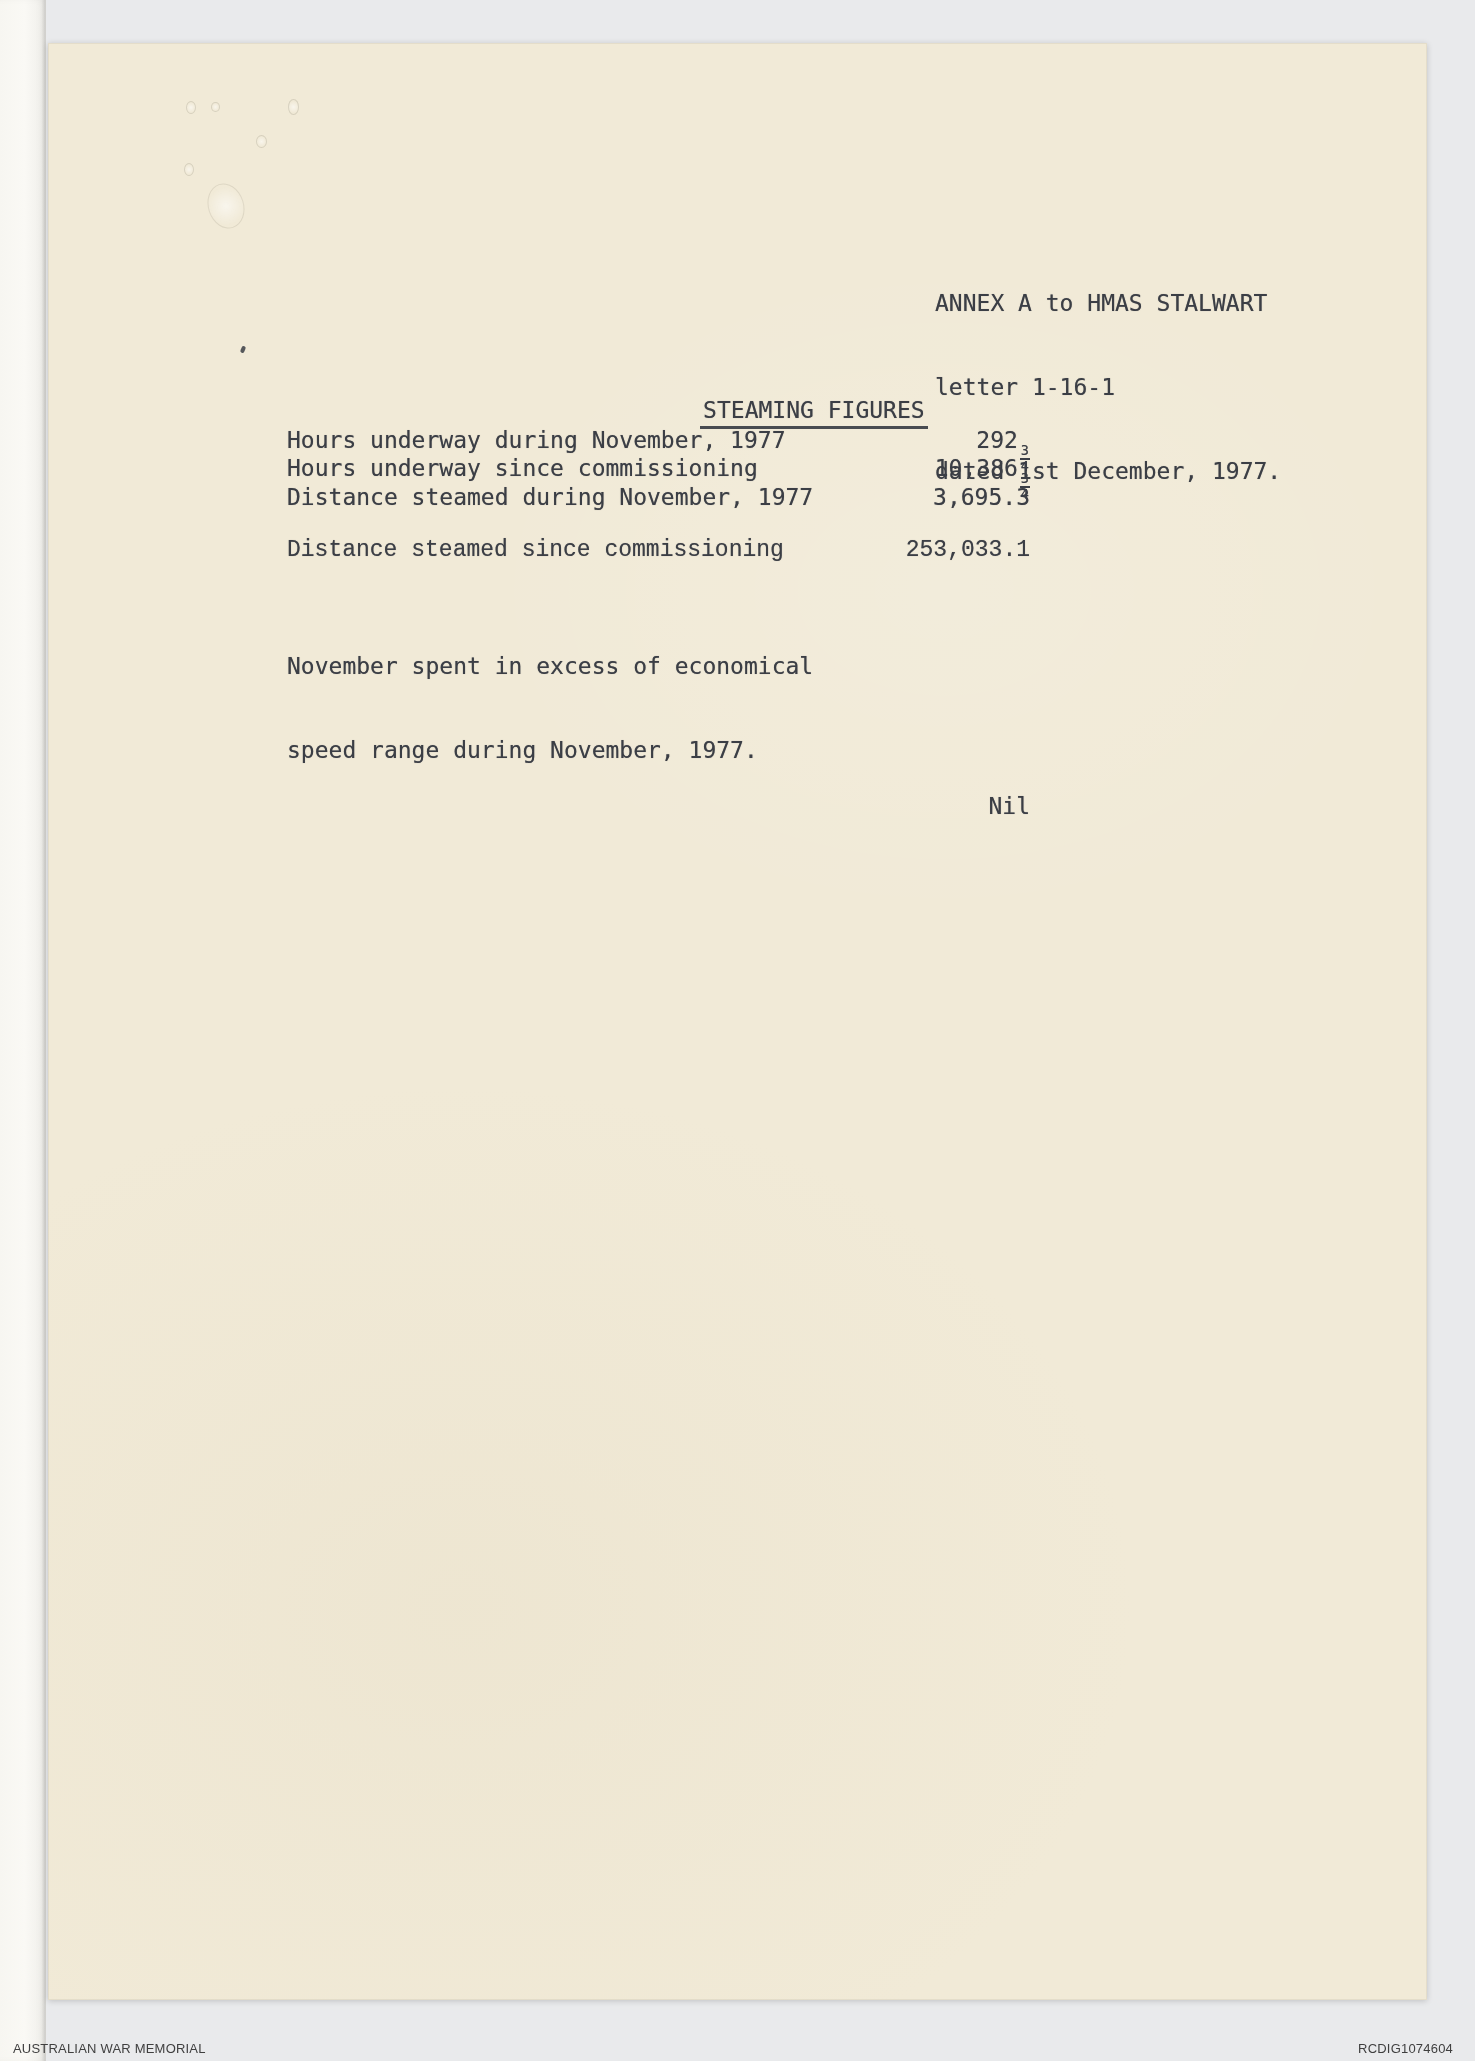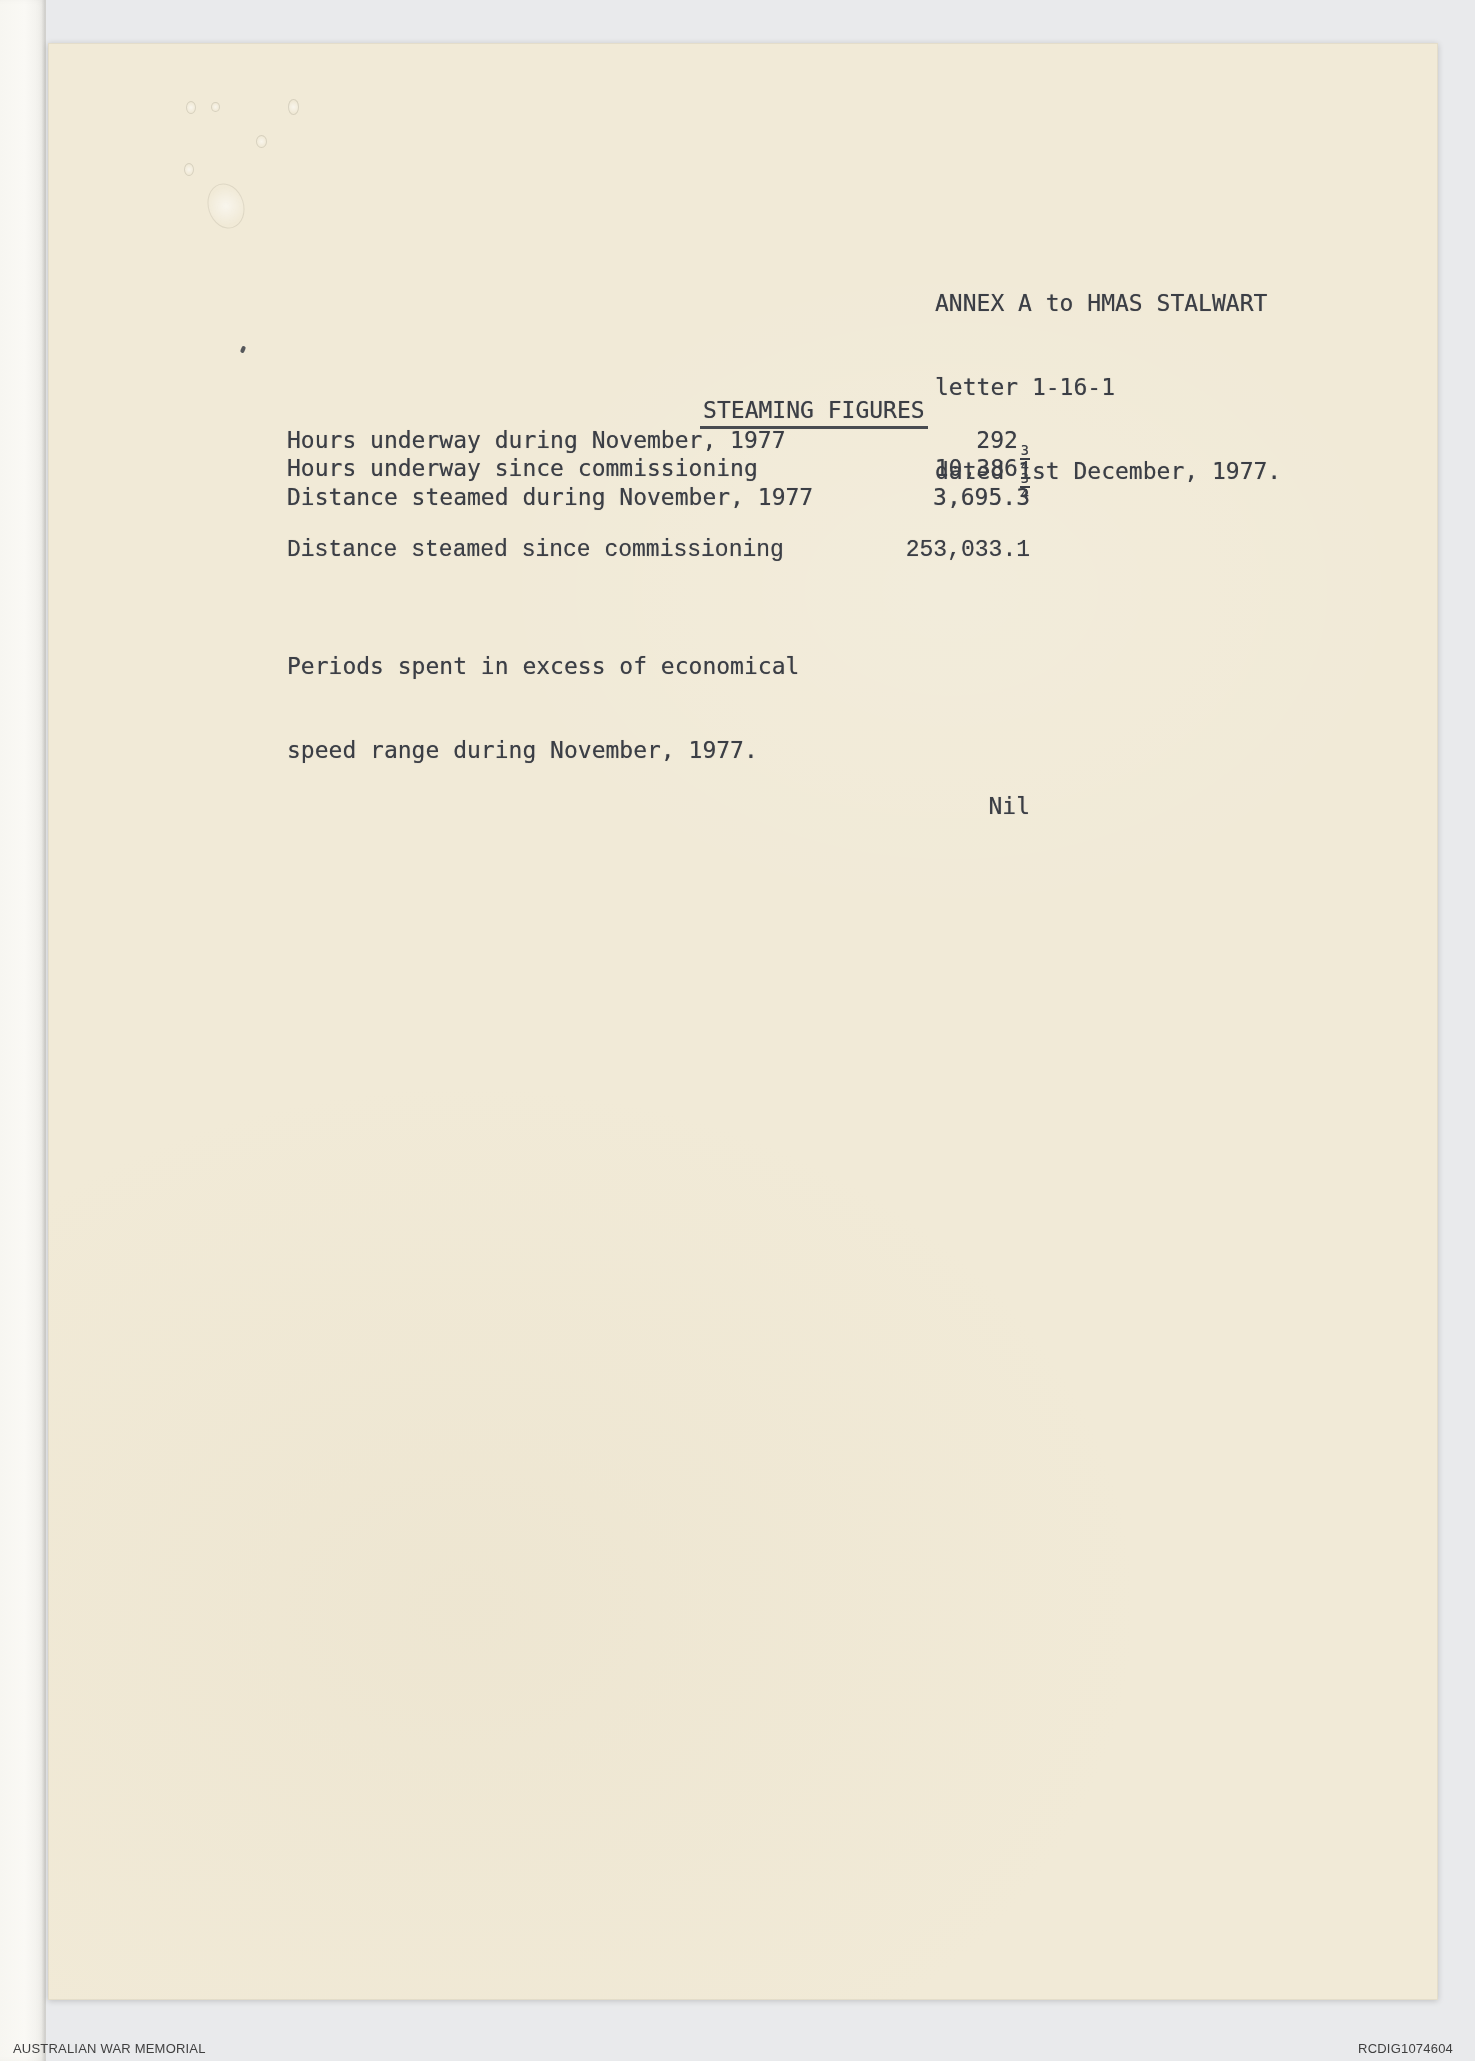--- a/index.html
+++ b/index.html
@@ -25,21 +25,20 @@
   
   .paper {
     position: absolute;
     left: 48px; top: 43px;
     width: 1379px; height: 1957px;
     background: #f1ead7;
     background-image:
       radial-gradient(ellipse 700px 500px at 65% 28%, rgba(255,255,255,0.10), rgba(0,0,0,0) 70%),
       radial-gradient(ellipse 900px 700px at 30% 80%, rgba(222,211,184,0.18), rgba(0,0,0,0) 75%);
     box-shadow: 0 1px 6px rgba(0,0,0,0.18), inset 0 0 0 1px rgba(120,110,85,0.10);
-    padding-left: 11px;
   }
 
   
   .blemish {
     position: absolute;
     border: 1px solid rgba(172,166,148,0.38);
     border-radius: 50%;
     background: radial-gradient(circle, rgba(255,255,255,0.55), rgba(255,255,255,0) 70%);
   }
   .speck {
@@ -159,21 +158,21 @@
       <span class="val">3,695.3</span>
     </div>
 
     <div class="tw row" style="top:493px;font-family:Liberation Mono, monospace;">
       <span class="lbl">Distance steamed since commissioning</span>
       <span class="val">253,033.1</span>
     </div>
 
     <div class="tw row two-line" style="top:553px;">
       <span class="lbl">
-        <div>Periods spent in excess of economical</div>
+        <div>November spent in excess of economical</div>
         <div>speed range during November, 1977.</div>
       </span>
       <span class="val">Nil</span>
     </div>
 
   </div>
 
   <div class="footer-text footer-left">AUSTRALIAN WAR MEMORIAL</div>
   <div class="footer-text footer-right">RCDIG1074604</div>
 

